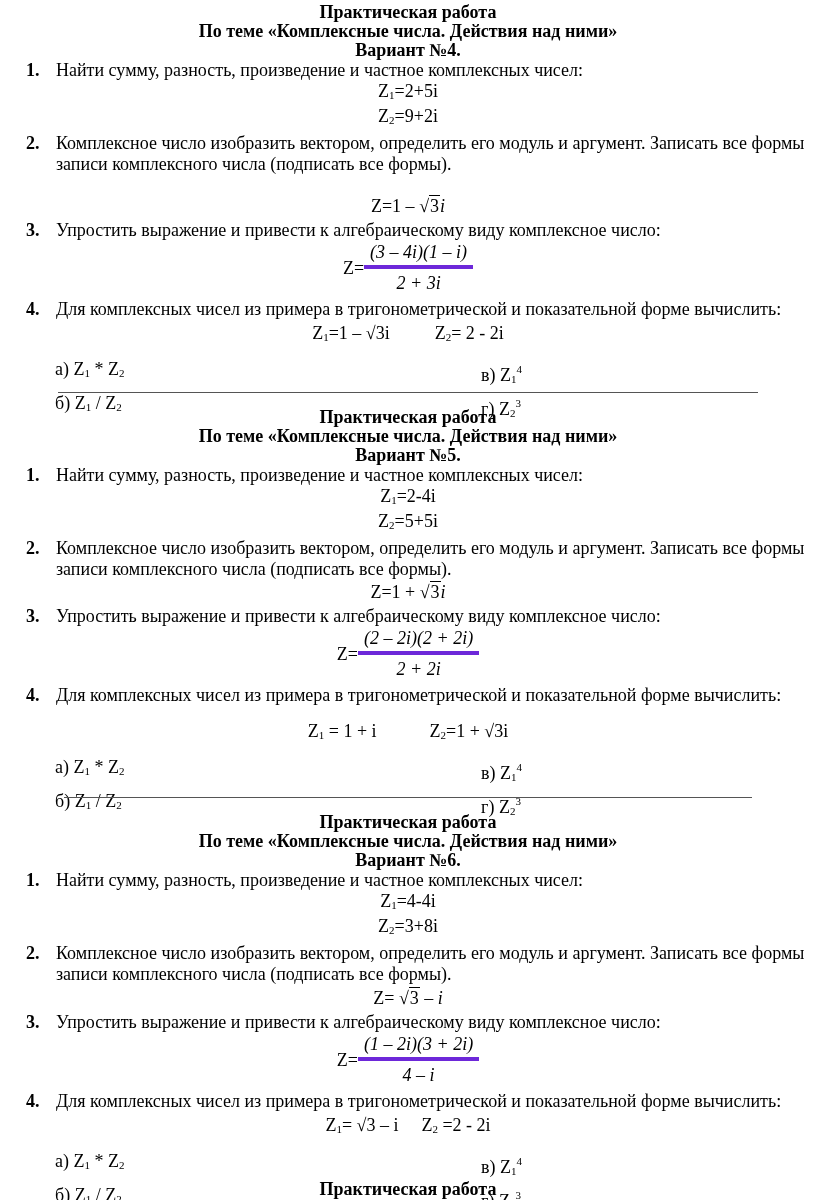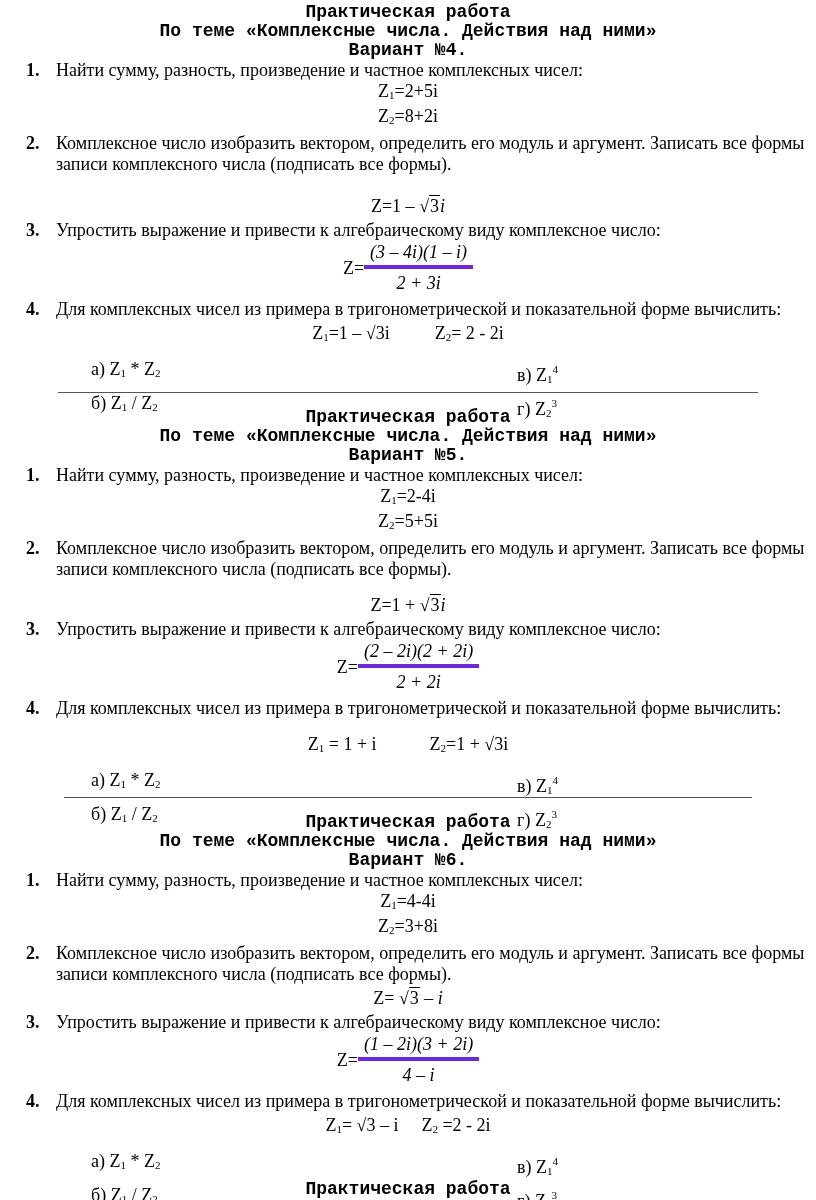--- a/index.html
+++ b/index.html
@@ -2,55 +2,55 @@
 <html><head>
 <meta charset="utf-8">
 <style>
   html, body { margin: 0; padding: 0; background: #ffffff; }
   body {
     width: 816px; height: 1200px; overflow: hidden; position: relative;
     font-family: "Liberation Serif", "DejaVu Serif", serif;
     color: #000; font-size: 18px;
   }
   .variant { position: absolute; left: 0; width: 816px; }
-  .hdr { text-align: center; font-weight: bold; line-height: 19px; font-size: 18px; font-family: Liberation Mono, monospace; }
+  .hdr { text-align: center; font-weight: bold; line-height: 19px; font-size: 18px; }
   .task { position: relative; padding-left: 56px; padding-right: 0; line-height: 21px; }
   .num { position: absolute; left: 26px; top: 0; font-weight: bold; }
   .center { text-align: center; line-height: 21px; }
   .sub { font-size: 11px; vertical-align: -2px; }
   .sup { font-size: 11px; vertical-align: 8px; }
   .it { font-style: italic; }
   .sqrt { display: inline-block; position: relative; }
   .sqrt .rad { font-size: 18px; }
   .sqrt .under { border-top: 1px solid #000; padding: 0 1px; }
   .frac { display: inline-block; vertical-align: middle; text-align: center; }
   .frac .top { display: block; border-bottom: 4px solid #6d28d9; padding: 0 6px 2px; line-height: 22px; }
   .frac .bot { display: block; line-height: 24px; padding-top: 2px; }
   .fracrow { display: flex; justify-content: center; align-items: center; }
-  .ops { position: relative; height: 68px; margin-left: 36px; }
+  .ops { position: relative; height: 68px; }
   .op { position: absolute; line-height: 22px; font-size: 18px; }
   .divider { position: absolute; height: 1px; background: #555; }
 </style>
 </head>
 <body>
 
 <div class="variant" style="top:3px;">
   <div class="hdr">Практическая работа</div>
   <div class="hdr">По теме «Комплексные числа. Действия над ними»</div>
   <div class="hdr">Вариант №4.</div>
 
   <div class="task">
     <span class="num">1.</span>
     <span>Найти сумму, разность, произведение и частное комплексных чисел:</span>
   </div>
   <div class="center">
     <span>Z</span><span class="sub">1</span><span>=2+5i</span>
   </div>
   <div class="center">
-    <span>Z</span><span class="sub">2</span><span>=8+2i</span>
+    <span>Z</span><span class="sub">2</span><span>=9+2i</span>
   </div>
 
   <div class="task" style="margin-top:2px;">
     <span class="num">2.</span>
     <span>Комплексное число изобразить вектором, определить его модуль и аргумент. Записать все формы записи комплексного числа (подписать все формы).</span>
   </div>
   <div class="center" style="margin-top:21px;">
     <span>Z=1 – </span><span class="sqrt"><span class="rad">√</span><span class="under">3</span></span><span class="it">i</span>
   </div>
 
@@ -97,21 +97,21 @@
     <span>Z</span><span class="sub">1</span><span>=2-4i</span>
   </div>
   <div class="center">
     <span>Z</span><span class="sub">2</span><span>=5+5i</span>
   </div>
 
   <div class="task" style="margin-top:2px;">
     <span class="num">2.</span>
     <span>Комплексное число изобразить вектором, определить его модуль и аргумент. Записать все формы записи комплексного числа (подписать все формы).</span>
   </div>
-  <div class="center" style="margin-top:15px;">
+  <div class="center" style="margin-top:2px;">
     <span>Z=1 + </span><span class="sqrt"><span class="rad">√</span><span class="under">3</span></span><span class="it">i</span>
   </div>
 
   <div class="task" style="margin-top:3px;">
     <span class="num">3.</span>
     <span>Упростить выражение и привести к алгебраическому виду комплексное число:</span>
   </div>
   <div class="fracrow">
     <span>Z=</span>
     <span class="frac">

